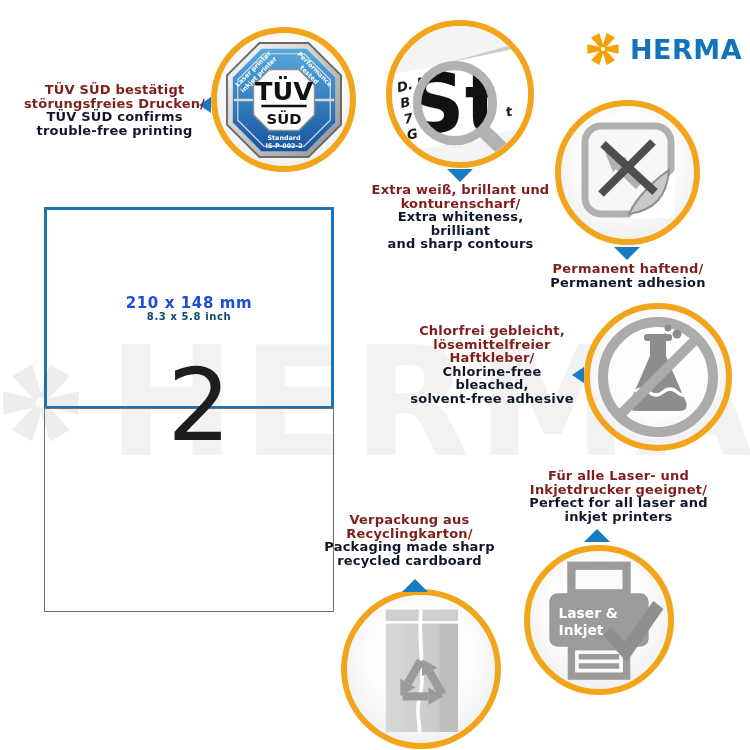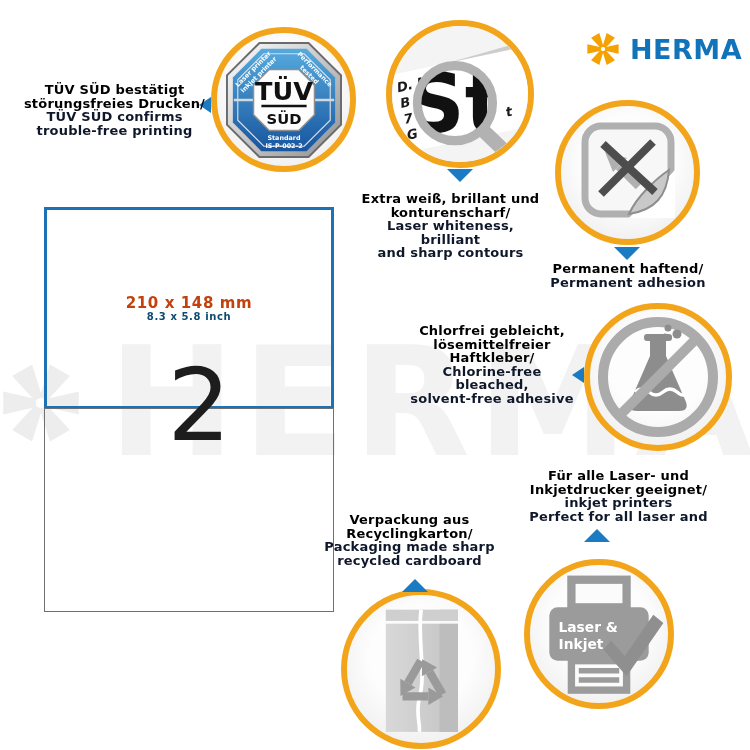--- a/index.html
+++ b/index.html
@@ -17,29 +17,29 @@
   .logo-text{font-size:27px;font-weight:bold;color:#1173b9;letter-spacing:.5px;line-height:1;}
 
   
   .circle{position:absolute;border-radius:50%;border:6px solid #f2a51a;box-sizing:border-box;
           background:radial-gradient(circle at 50% 42%, #fdfdfd 45%, #e8e8e8 100%);
           display:flex;align-items:center;justify-content:center;z-index:2;overflow:hidden;}
   .c-tuv    {left:211px;top:27px; width:145px;height:145px;}
   .c-mag    {left:386px;top:20px; width:148px;height:148px;}
   .c-perm   {left:555px;top:100px;width:145px;height:145px;}
   .c-chlor  {left:584px;top:303px;width:148px;height:148px;}
-  .c-laser  {left:524px;top:559px;width:150px;height:150px;}
+  .c-laser  {left:524px;top:545px;width:150px;height:150px;}
   .c-recycle{left:341px;top:589px;width:160px;height:160px;}
 
   
   .callout{position:absolute;font-weight:bold;font-size:13px;line-height:13.5px;
            text-align:center;letter-spacing:.2px;z-index:2;}
-  .de{color:#000000;} .en{color:#0f172a;}
+  .de{color:#7f1d1d;} .en{color:#0f172a;}
   .co-tuv      {left:22px; top:83px; width:185px;}
-  .co-white    {left:358px;top:183px;width:185px;margin-top:9px;}
+  .co-white    {left:368px;top:183px;width:185px;}
   .co-perm     {left:543px;top:262px;width:170px;text-align:center;}
   .co-chlor    {left:406px;top:324px;width:172px;}
   .co-printers {left:526px;top:469px;width:185px;}
   .co-pack     {left:317px;top:513px;width:185px;}
 
   
   .arr{position:absolute;width:0;height:0;z-index:2;}
   .arr-left {border-top:8px solid transparent;border-bottom:8px solid transparent;
              border-right:12px solid #1a7ac2;}
   .arr-down {border-left:13px solid transparent;border-right:13px solid transparent;
@@ -52,21 +52,21 @@
   .a-chlor{left:572px;top:367px;}
   .a-print{left:584px;top:529px;}
   .a-pack {left:402px;top:579px;}
 
   
   .sheet-top{position:absolute;left:44px;top:207px;width:290px;height:202px;
              border:3px solid #1c72b5;box-sizing:border-box;z-index:1;background:transparent;}
   .sheet-bottom{position:absolute;left:44px;top:408px;width:290px;height:204px;
              border:1.5px solid #707070;box-sizing:border-box;z-index:1;background:transparent;}
   .size-mm{position:absolute;left:44px;top:294px;width:290px;text-align:center;
-           font-size:15px;font-weight:bold;color:#c2410c;letter-spacing:.6px;z-index:2;}
+           font-size:15px;font-weight:bold;color:#1d4ed8;letter-spacing:.6px;z-index:2;}
   .size-in{position:absolute;left:44px;top:311px;width:290px;text-align:center;
            font-size:10px;font-weight:bold;color:#0c4a6e;letter-spacing:.6px;z-index:2;}
   .count-2{position:absolute;left:54px;top:356px;width:290px;text-align:center;
            font-size:100px;font-weight:400;color:#1d1d1d;line-height:1;z-index:2;}
 </style>
 </head>
 <body>
 
 <div class="stage">
 
@@ -245,42 +245,42 @@
   <div class="callout co-tuv">
     <div class="de">TÜV SÜD bestätigt</div>
     <div class="de">störungsfreies Drucken/</div>
     <div class="en">TÜV SÜD confirms</div>
     <div class="en">trouble-free printing</div>
   </div>
 
   <div class="callout co-white">
     <div class="de">Extra weiß, brillant und</div>
     <div class="de">konturenscharf/</div>
-    <div class="en">Laser whiteness, brilliant</div>
+    <div class="en">Extra whiteness, brilliant</div>
     <div class="en">and sharp contours</div>
   </div>
 
   <div class="callout co-perm">
     <div class="de">Permanent haftend/</div>
     <div class="en">Permanent adhesion</div>
   </div>
 
   <div class="callout co-chlor">
     <div class="de">Chlorfrei gebleicht,</div>
     <div class="de">lösemittelfreier</div>
     <div class="de">Haftkleber/</div>
     <div class="en">Chlorine-free bleached,</div>
     <div class="en">solvent-free adhesive</div>
   </div>
 
   <div class="callout co-printers">
     <div class="de">Für alle Laser- und</div>
     <div class="de">Inkjetdrucker geeignet/</div>
+    <div class="en">Perfect for all laser and</div>
     <div class="en">inkjet printers</div>
-    <div class="en">Perfect for all laser and</div>
   </div>
 
   <div class="callout co-pack">
     <div class="de">Verpackung aus</div>
     <div class="de">Recyclingkarton/</div>
     <div class="en">Packaging made sharp</div>
     <div class="en">recycled cardboard</div>
   </div>
 
 </div>

